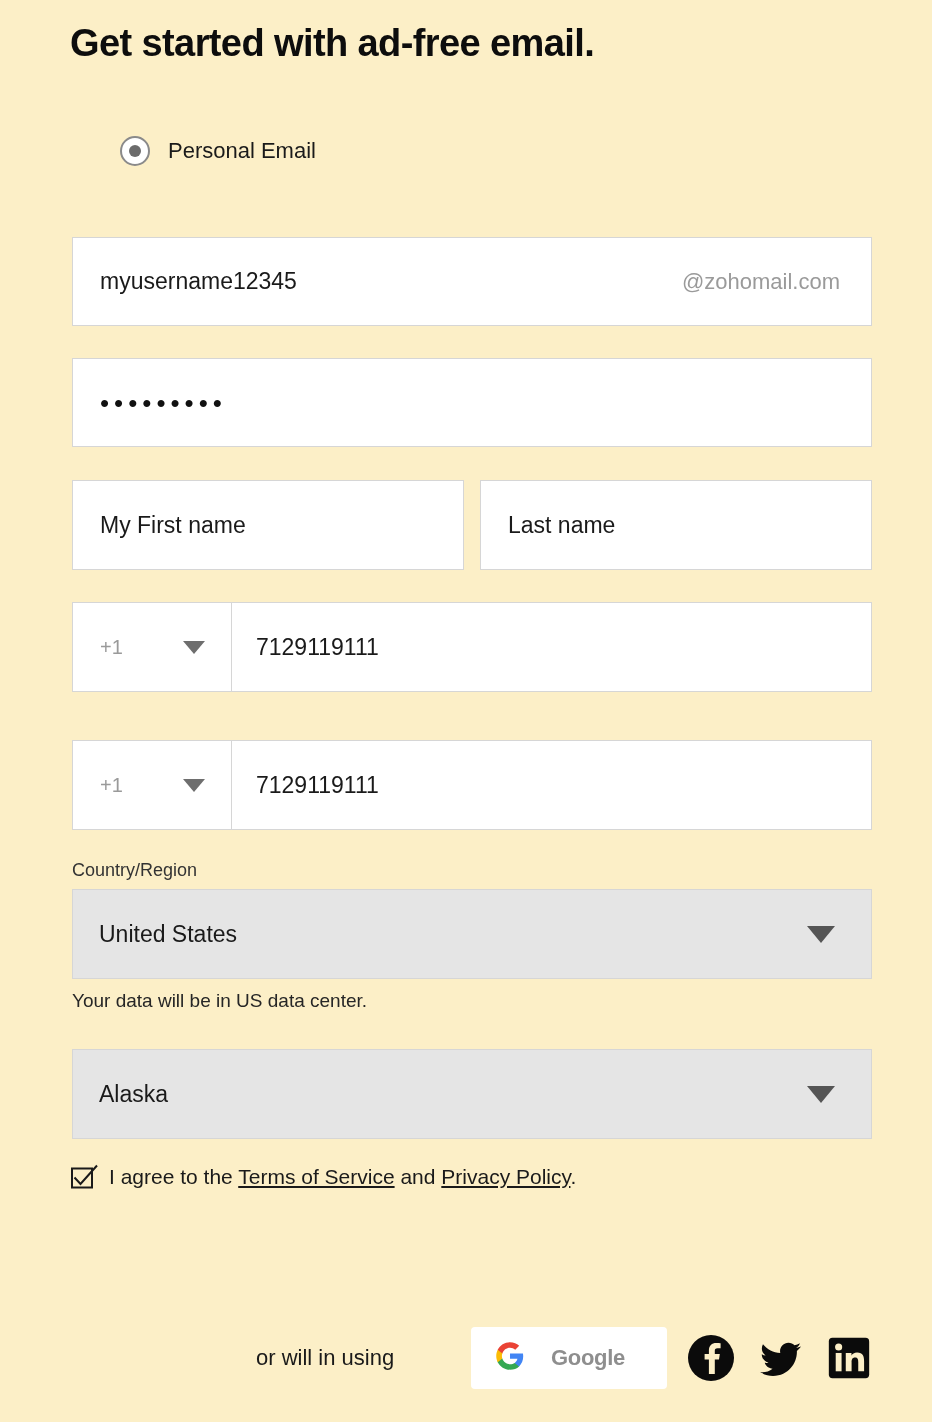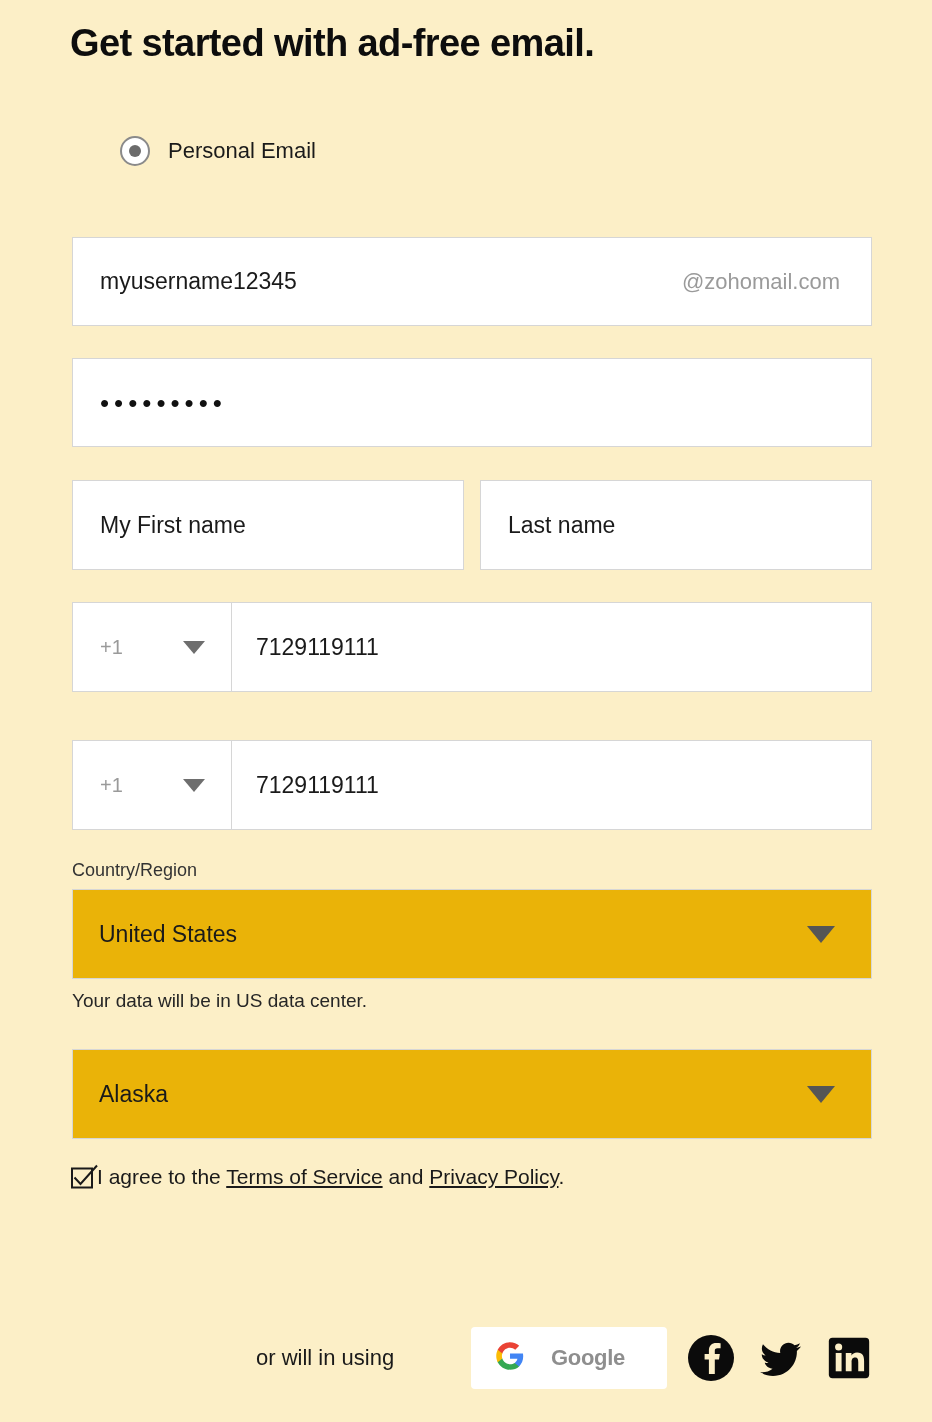--- a/index.html
+++ b/index.html
@@ -175,21 +175,21 @@
   }
   #country-label { top: 860px; }
   #datacenter-note { top: 990px; font-size: 19px; color: #262626; }
 
   
   .select {
     position: absolute;
     left: 72px;
     width: 800px;
     height: 90px;
-    background: #eab308;
+    background: #e5e5e5;
     border: 1px solid #d6d6d6;
     box-sizing: border-box;
     display: flex;
     align-items: center;
     cursor: pointer;
   }
   #country-select { top: 889px; }
   #state-select { top: 1049px; }
   .select-value {
     padding-left: 26px;
@@ -219,21 +219,21 @@
     position: relative;
     width: 24px;
     height: 24px;
     flex: none;
   }
   .checkbox svg { display: block; overflow: visible; }
   .terms-text {
     font-size: 21px;
     color: #1a1a1a;
     white-space: nowrap;
-    margin-left: 2px;
+    margin-left: 14px;
   }
   .terms-link {
     text-decoration: underline;
     color: #1a1a1a;
     cursor: pointer;
   }
 
   
   #signup-button {
     position: absolute;

